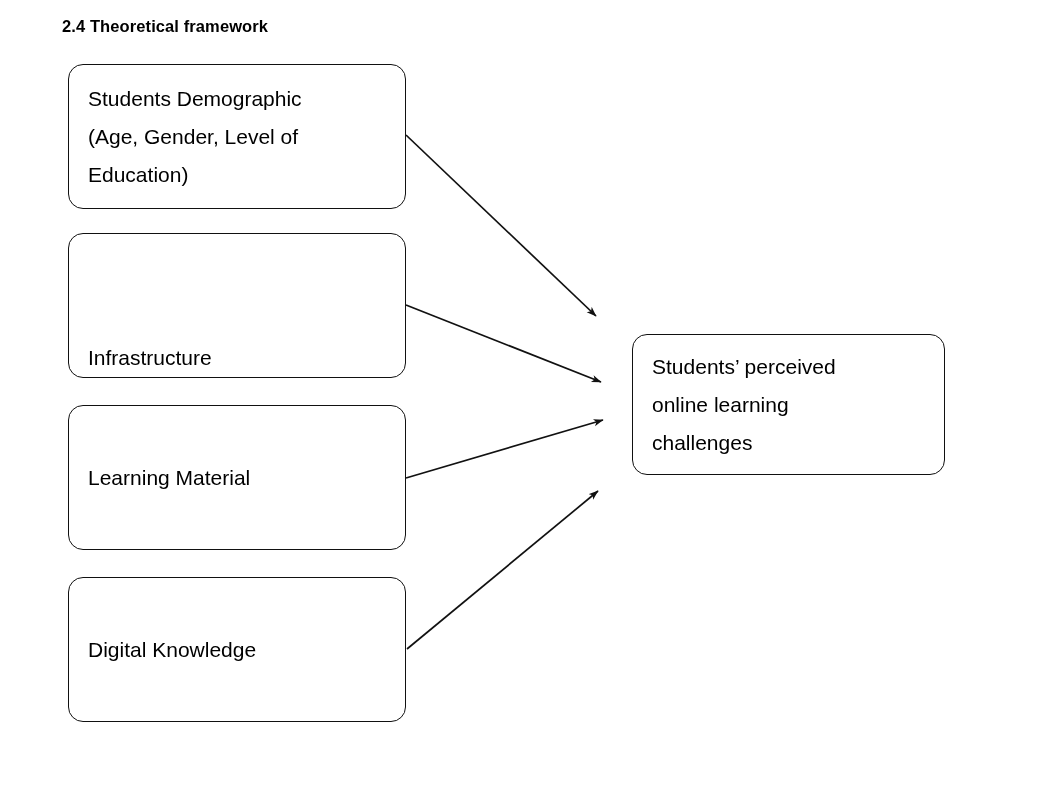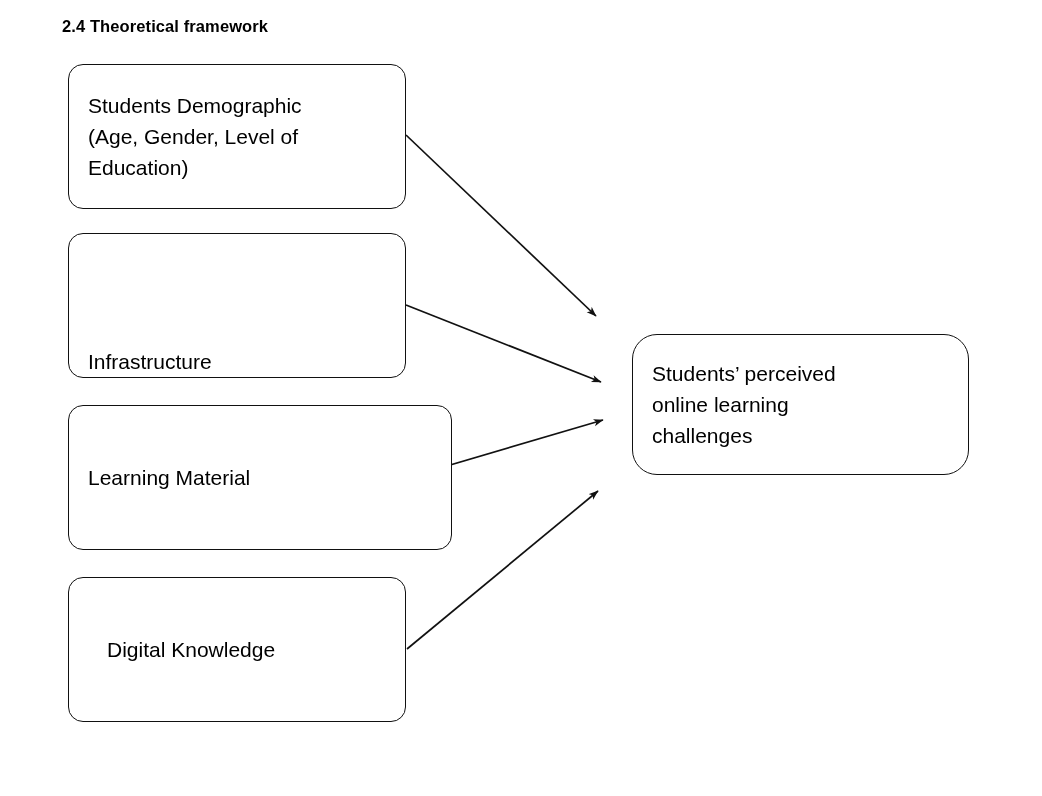--- a/index.html
+++ b/index.html
@@ -31,21 +31,21 @@
     position: absolute;
     box-sizing: border-box;
     border: 1.6px solid #111111;
     border-radius: 15px;
     background: #ffffff;
     display: flex;
     align-items: center;
   }
   .node .node-label {
     font-size: 21px;
-    line-height: 31px;
+    line-height: 38px;
     color: #000000;
     padding-left: 19px;
     padding-right: 10px;
     white-space: pre-line;
   }
   #arrows {
     position: absolute;
     left: 0;
     top: 0;
     width: 1042px;
@@ -75,27 +75,27 @@
   <div class="node" id="node-0" style="left: 68px; top: 64px; width: 338px; height: 145px;">
     <span class="node-label">Students Demographic
 (Age, Gender, Level of
 Education)</span>
   </div>
 
   <div class="node" id="node-1" style="left: 68px; top: 233px; width: 338px; height: 145px; align-items: flex-end;">
     <span class="node-label">Infrastructure</span>
   </div>
 
-  <div class="node" id="node-2" style="left: 68px; top: 405px; width: 384px; height: 145px; text-align: right;">
+  <div class="node" id="node-2" style="left: 68px; top: 405px; width: 338px; height: 145px; text-align: right;">
     <span class="node-label">Learning Material</span>
   </div>
 
-  <div class="node" id="node-3" style="left: 68px; top: 577px; width: 338px; height: 145px; padding-left: 19px;">
+  <div class="node" id="node-3" style="left: 68px; top: 577px; width: 338px; height: 145px;">
     <span class="node-label">Digital Knowledge</span>
   </div>
 
-  <div class="node" id="node-target" style="left: 632px; top: 334px; width: 337px; height: 141px; border-radius: 25px;">
+  <div class="node" id="node-target" style="left: 632px; top: 334px; width: 313px; height: 141px;">
     <span class="node-label">Students’ perceived
 online learning
 challenges</span>
   </div>
 
 </div>
 
 </body></html>

